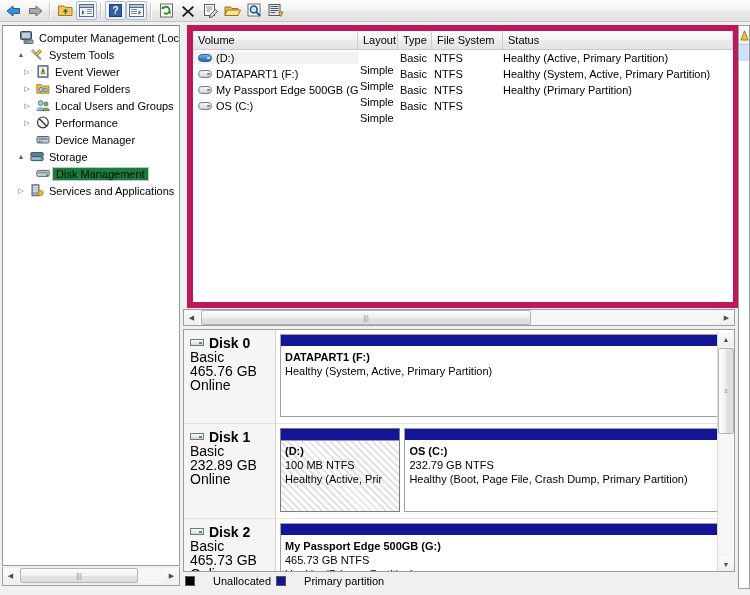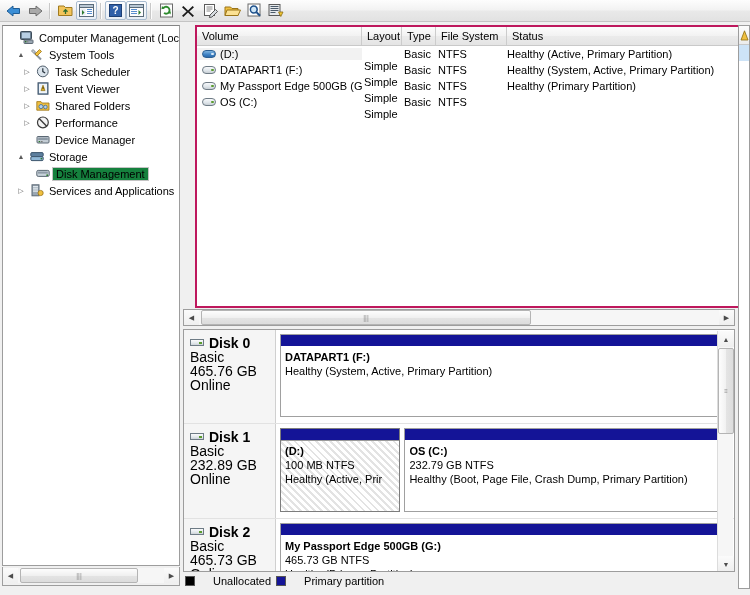--- a/index.html
+++ b/index.html
@@ -46,22 +46,22 @@
     background: #f0f0f0; border: 1px solid #9d9d9d; border-top: none;
   }
 
   .center-pane {
     position: absolute; left: 183px; top: 25px; width: 552px; height: 564px;
     background: #f0f0f0;
   }
 
   
   .vol-list {
-    position: absolute; left: 12px; top: 0; width: 552px; height: 283px;
-    background: #fff; border: 2px solid #be185d;
+    position: absolute; left: 4px; top: 0; width: 552px; height: 283px;
+    background: #fff; border: 6px solid #be185d;
     overflow: hidden;
   }
   .vol-header {
     height: 19px; display: flex;
     background: linear-gradient(to bottom,#fbfbfb,#f1f1f1 50%, #eaeaea 51%, #e6e6e6);
     border-bottom: 1px solid #c9c9c9;
     font-size: 11px;
   }
   .vh-cell {
     border-right: 1px solid #ccc;
@@ -329,31 +329,20 @@
         <span class="tico">
           <svg width="14" height="13" viewBox="0 0 14 13">
             <path d="M3 1.5 L5.5 4 L4 5.5 L1.5 3 Z" fill="#c9ced3" stroke="#6a737c" stroke-width="0.8"></path>
             <path d="M4.5 5 L11 11.5" stroke="#8a939c" stroke-width="2"></path>
             <path d="M9.5 1.5 L11.5 3.5 L7 8 L5 6 Z" fill="#f0c040" stroke="#9a7418" stroke-width="0.8"></path>
           </svg>
         </span>
         <span class="tlabel">System Tools</span>
       </div>
 
-      <div class="tnode">
-        <span class="indent14"></span>
-        <span class="twist">▷</span>
-        <span class="tico">
-          <svg width="14" height="13" viewBox="0 0 14 13">
-            <circle cx="6.8" cy="6.4" r="5.4" fill="#dbe4ec" stroke="#4f5d6b" stroke-width="1"></circle>
-            <path d="M6.8 3.2 V6.6 L9.2 8" stroke="#27323d" stroke-width="1.2" fill="none"></path>
-          </svg>
-        </span>
-        <span class="tlabel">Task Scheduler</span>
-      </div>
 
       <div class="tnode">
         <span class="indent14"></span>
         <span class="twist">▷</span>
         <span class="tico">
           <svg width="14" height="13" viewBox="0 0 14 13">
             <rect x="2" y="0.8" width="10" height="11.4" fill="#6f8aa4" stroke="#44576b"></rect>
             <rect x="3" y="1.8" width="8" height="9.4" fill="#eef3f8"></rect>
             <path d="M7 3.2 L9 8.6 L5 8.6 Z" fill="#e8b82a" stroke="#8a6a10" stroke-width="0.7"></path>
             <rect x="6.6" y="5" width="0.9" height="2.2" fill="#3a2d06"></rect>
@@ -368,20 +357,33 @@
         <span class="tico">
           <svg width="14" height="13" viewBox="0 0 14 13">
             <path d="M0.8 2.6 L5 2.6 L6.2 4 L13 4 L13 11.2 L0.8 11.2 Z" fill="#f0c040" stroke="#9a7418" stroke-width="0.8"></path>
             <circle cx="5" cy="7.6" r="2.1" fill="#b5d0e8" stroke="#3d6a95" stroke-width="0.8"></circle>
             <circle cx="9.4" cy="8" r="1.8" fill="#b5d0e8" stroke="#3d6a95" stroke-width="0.8"></circle>
           </svg>
         </span>
         <span class="tlabel">Shared Folders</span>
       </div>
 
+      <div class="tnode">
+        <span class="indent14"></span>
+        <span class="twist">▷</span>
+        <span class="tico">
+          <svg width="14" height="13" viewBox="0 0 14 13">
+            <circle cx="4.6" cy="4" r="2.4" fill="#9ec8e8" stroke="#3d6a95" stroke-width="0.8"></circle>
+            <path d="M1 11.6 C1 8 8.2 8 8.2 11.6 Z" fill="#9ec8e8" stroke="#3d6a95" stroke-width="0.8"></path>
+            <circle cx="10" cy="5" r="2" fill="#7fb86a" stroke="#3e6b31" stroke-width="0.8"></circle>
+            <path d="M6.6 11.6 C6.6 8.4 13.4 8.4 13.4 11.6 Z" fill="#7fb86a" stroke="#3e6b31" stroke-width="0.8"></path>
+          </svg>
+        </span>
+        <span class="tlabel">Local Users and Groups</span>
+      </div>
 
       <div class="tnode">
         <span class="indent14"></span>
         <span class="twist">▷</span>
         <span class="tico">
           <svg width="14" height="13" viewBox="0 0 14 13">
             <circle cx="6.9" cy="6.4" r="5.4" fill="#f4f4f4" stroke="#3a3a3a" stroke-width="1.2"></circle>
             <path d="M3.1 2.6 L10.7 10.2" stroke="#3a3a3a" stroke-width="1.4"></path>
           </svg>
         </span>

